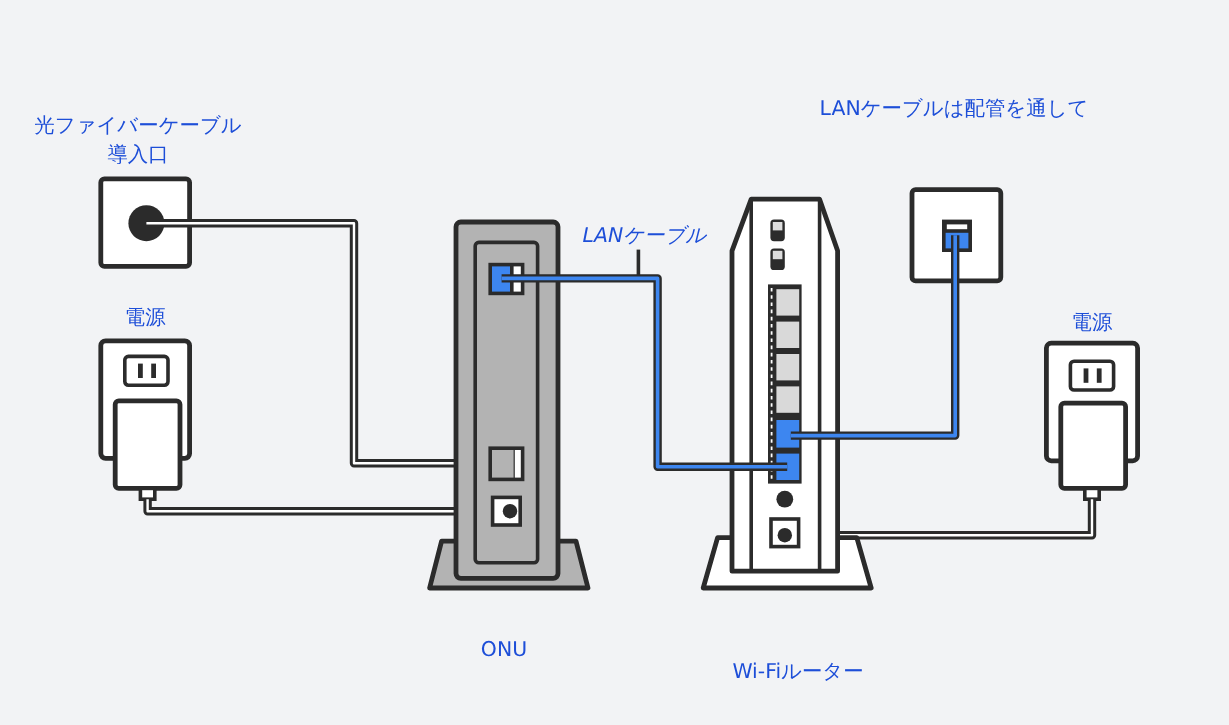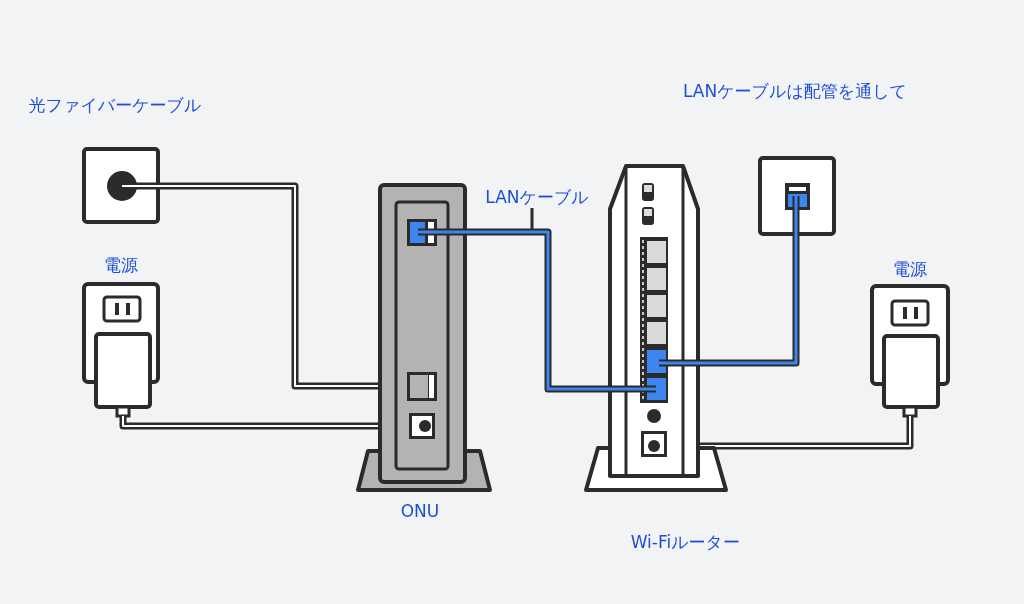--- a/index.html
+++ b/index.html
@@ -112,25 +112,26 @@
   <g fill="none" stroke-linejoin="round">
     <polyline points="659,363 796,363 796,196" stroke="#2b2b2b" stroke-width="7"></polyline>
     <polyline points="659,363 796,363 796,196" stroke="#3d86f0" stroke-width="3"></polyline>
   </g>
 
   <line x1="532" y1="208" x2="532" y2="230" stroke="#2b2b2b" stroke-width="3"></line>
 </svg>
 
 <div class="label" style="left:10px; top:93px; width:210px;">
   <div>光ファイバーケーブル</div>
+  <div>導入口</div>
 </div>
 
 <div class="label" style="left:91px; top:253px; width:60px;">電源</div>
 <div class="label" style="left:880px; top:257px; width:60px;">電源</div>
 
-<div class="label" style="left:472px; top:185px; width:130px;">LANケーブル</div>
+<div class="label" style="left:472px; top:185px; width:130px;font-style:italic;">LANケーブル</div>
 
 <div class="label" style="left:650px; top:79px; width:290px;">
   <div>LANケーブルは配管を通して</div>
 </div>
 
-<div class="label" style="left:380px; top:499px; width:80px;text-align:center;">ONU</div>
-<div class="label" style="left:590px; top:530px; width:150px;text-align:right;">Wi-Fiルーター</div>
+<div class="label" style="left:380px; top:530px; width:80px;text-align:center;">ONU</div>
+<div class="label" style="left:590px; top:548px; width:150px;">Wi-Fiルーター</div>
 
 </body></html>

